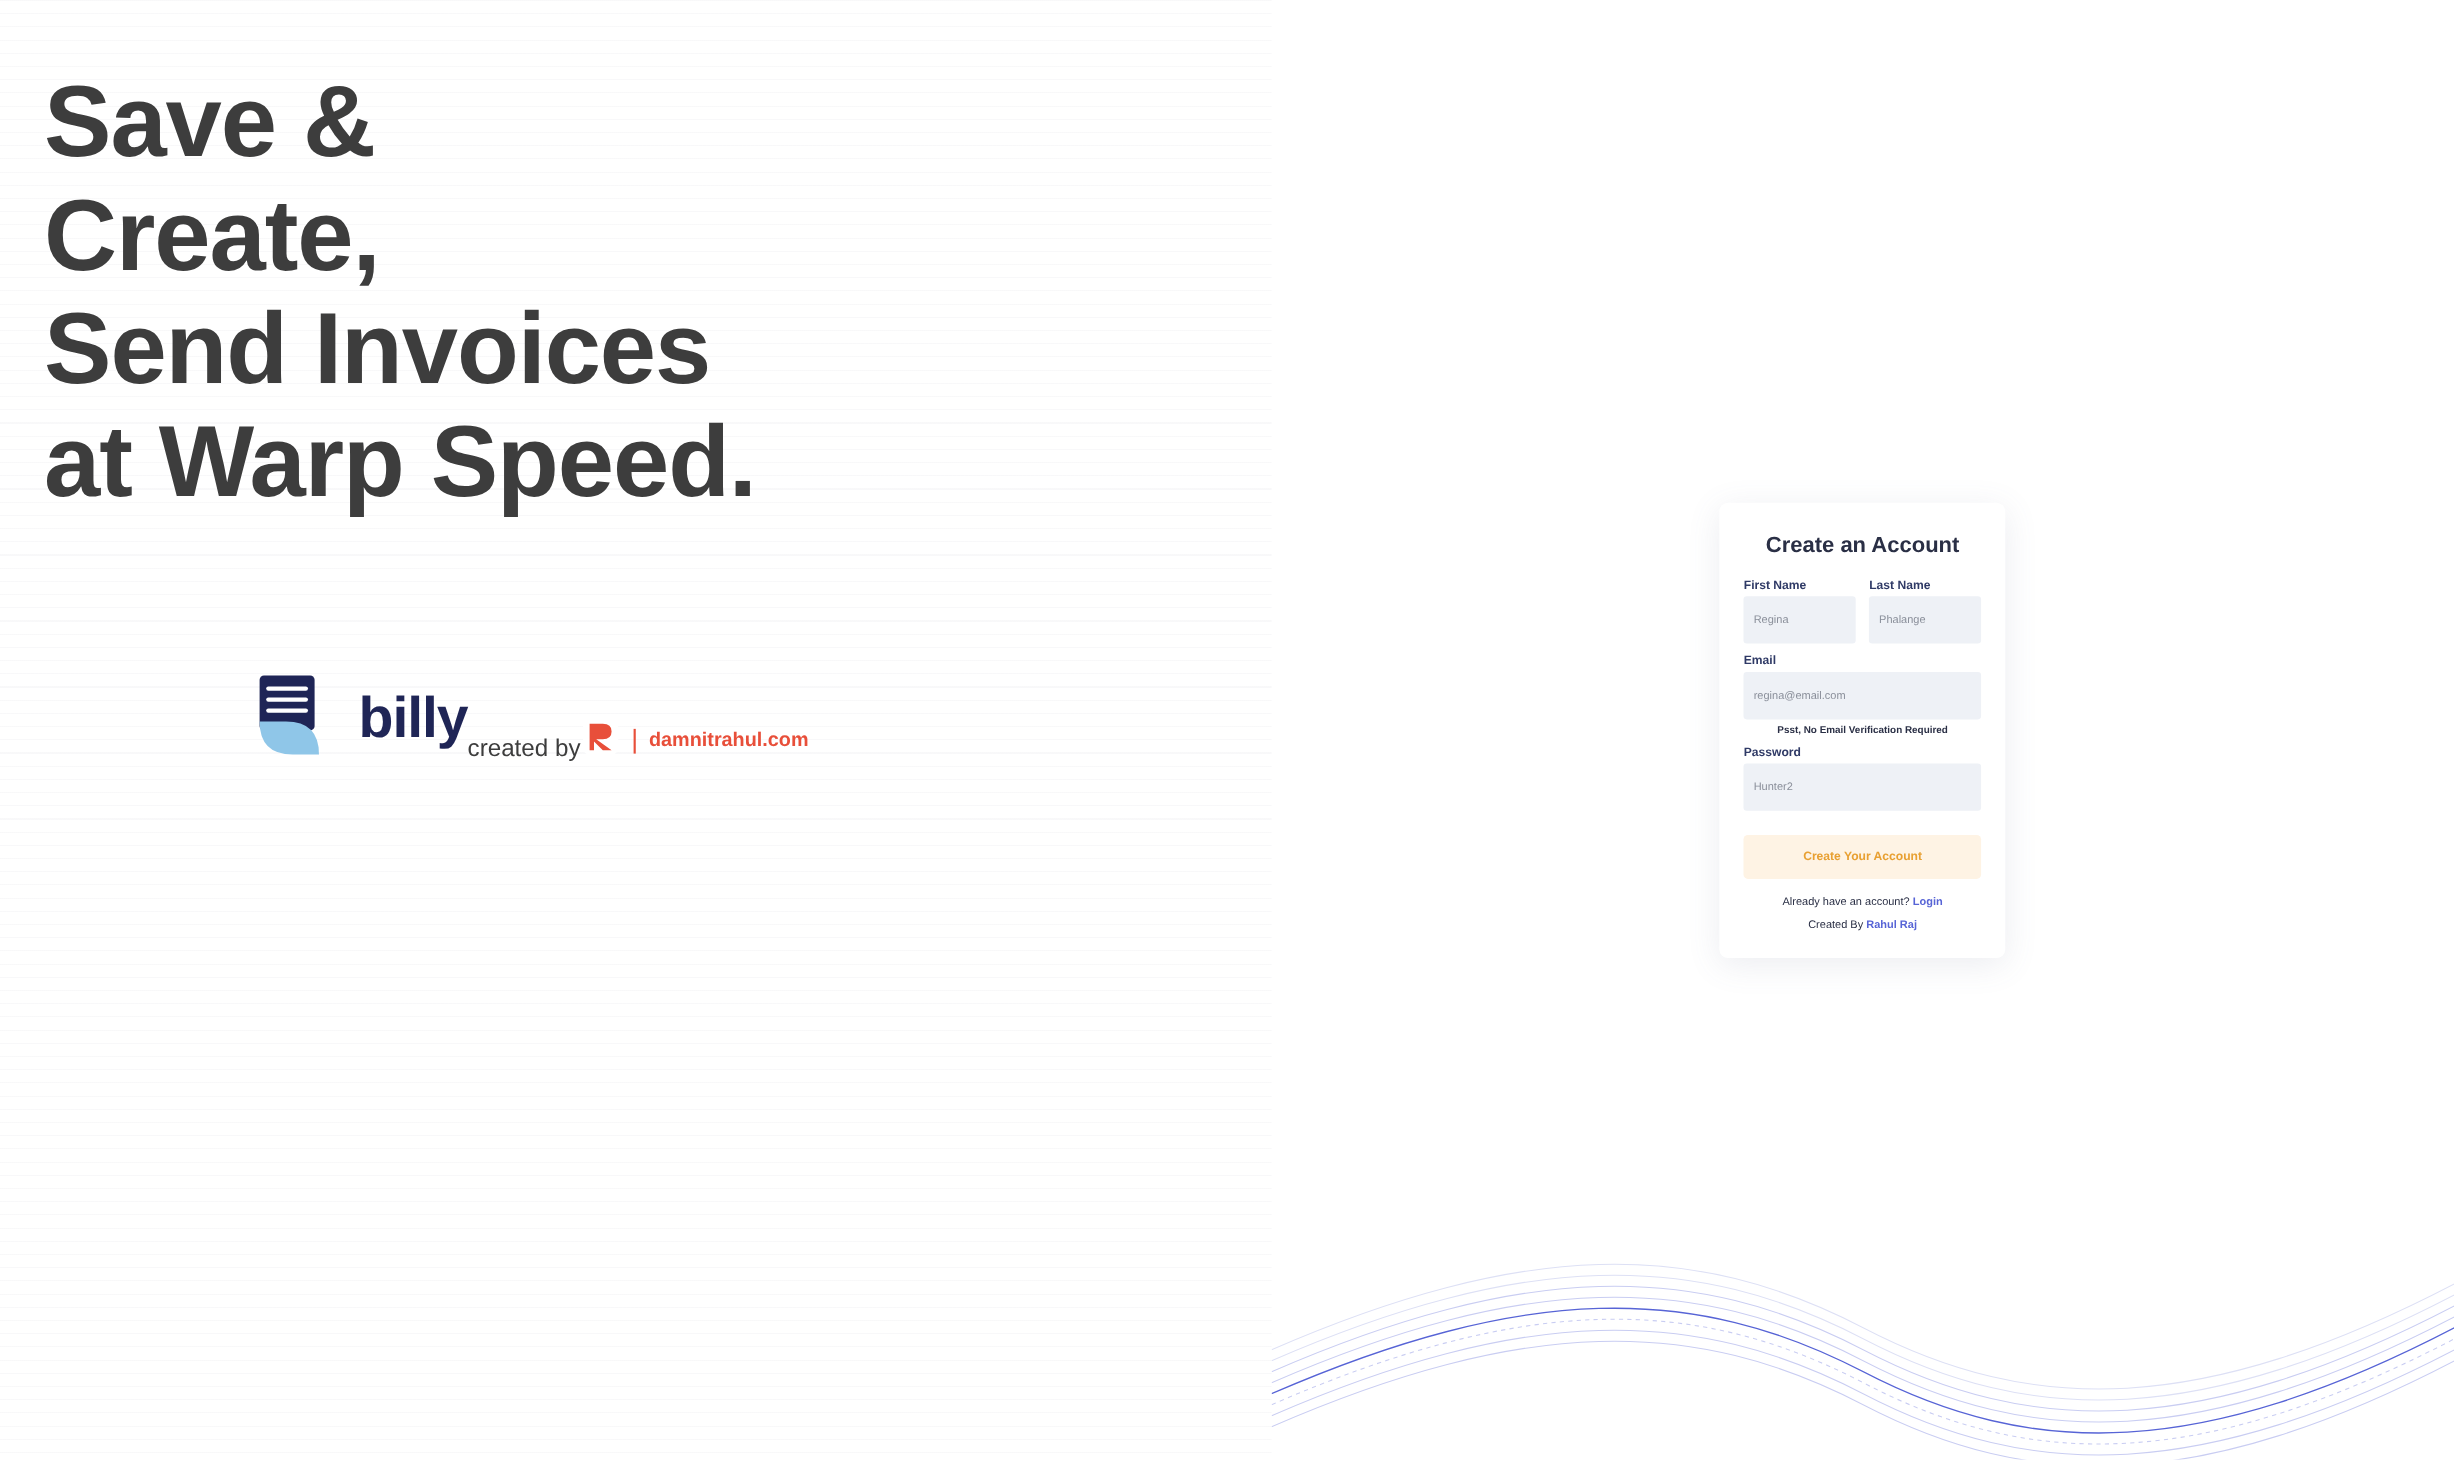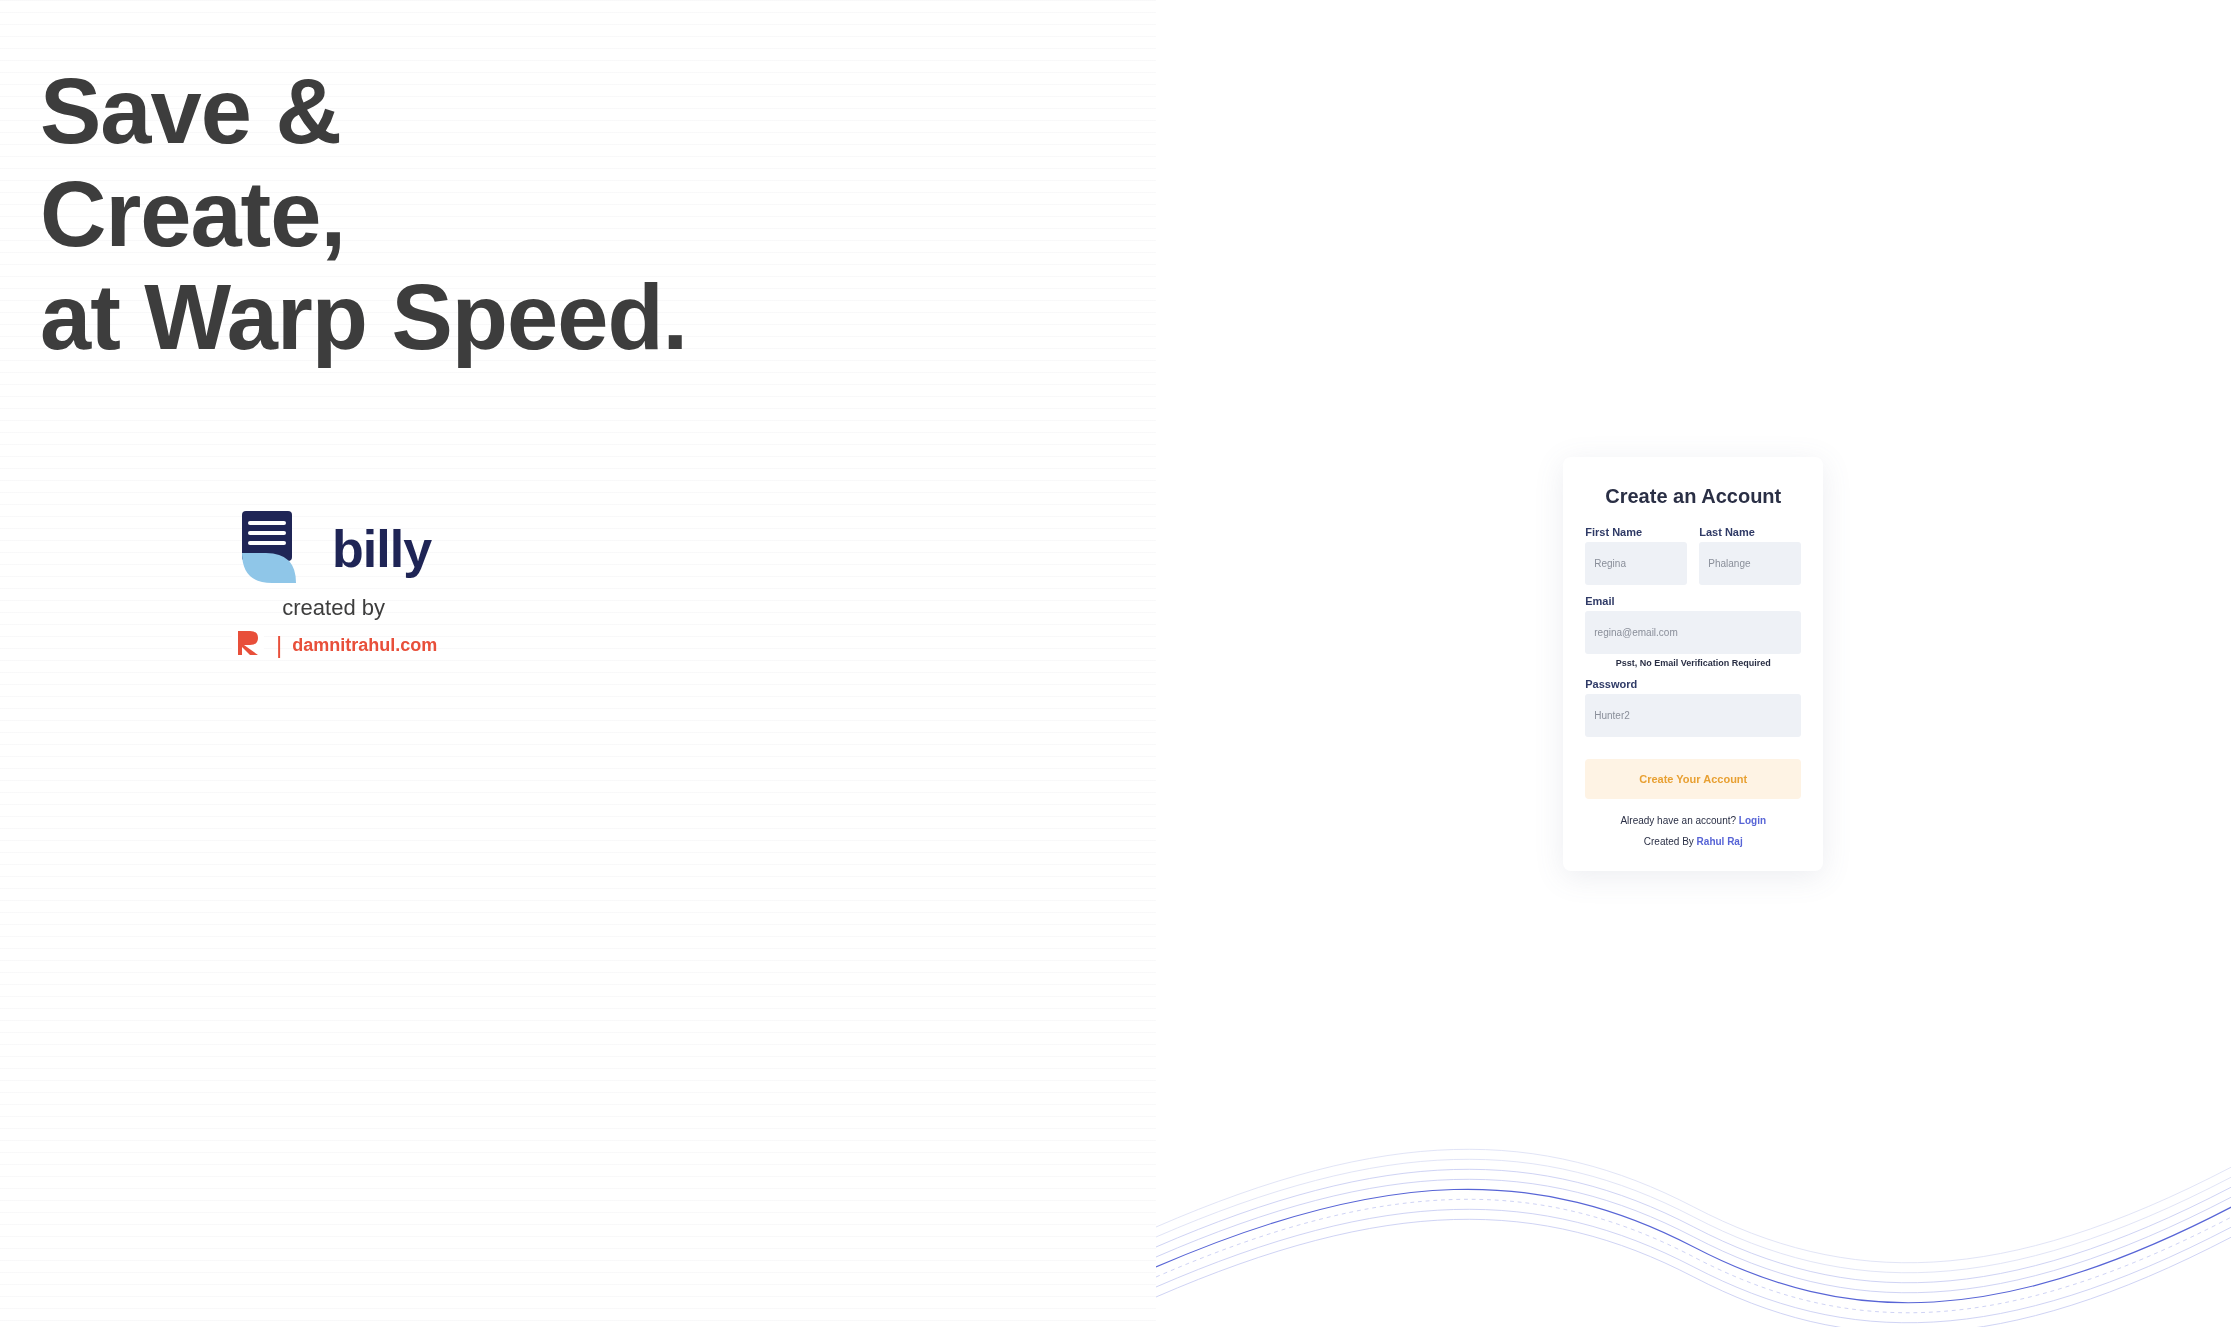--- a/index.html
+++ b/index.html
@@ -33,22 +33,21 @@
       font-weight: 800;
       line-height: 1.12;
       color: #3d3d3d;
       letter-spacing: -1px;
     }
     .hero-title span { display: block; }
     .brand-block {
       margin-top: 140px;
       margin-left: 190px;
       display: flex;
-      flex-direction: column;
-      align-items: center;
+      align-items: flex-end;
       width: fit-content;
     }
     .billy-row {
       display: flex;
       align-items: center;
       gap: 18px;
     }
     .billy-text {
       font-size: 52px;
       font-weight: 800;
@@ -166,20 +165,21 @@
     .right-panel > .signup-card { z-index: 2; position: relative; }
   </style>
 </head>
 <body>
 
 <div class="page-wrap">
   <div class="left-panel">
     <h1 class="hero-title">
       <span>Save &amp;</span>
       <span>Create,</span>
+      <span>Send Invoices</span>
       <span>at Warp Speed.</span>
     </h1>
 
     <div class="brand-block">
       <div class="billy-row">
         <span>
           <svg width="78" height="76" viewBox="0 0 78 76">
             <rect x="6" y="2" width="50" height="50" rx="4" fill="#1f2556"></rect>
             <line x1="14" y1="14" x2="48" y2="14" stroke="#fff" stroke-width="4" stroke-linecap="round"></line>
             <line x1="14" y1="24" x2="48" y2="24" stroke="#fff" stroke-width="4" stroke-linecap="round"></line>

